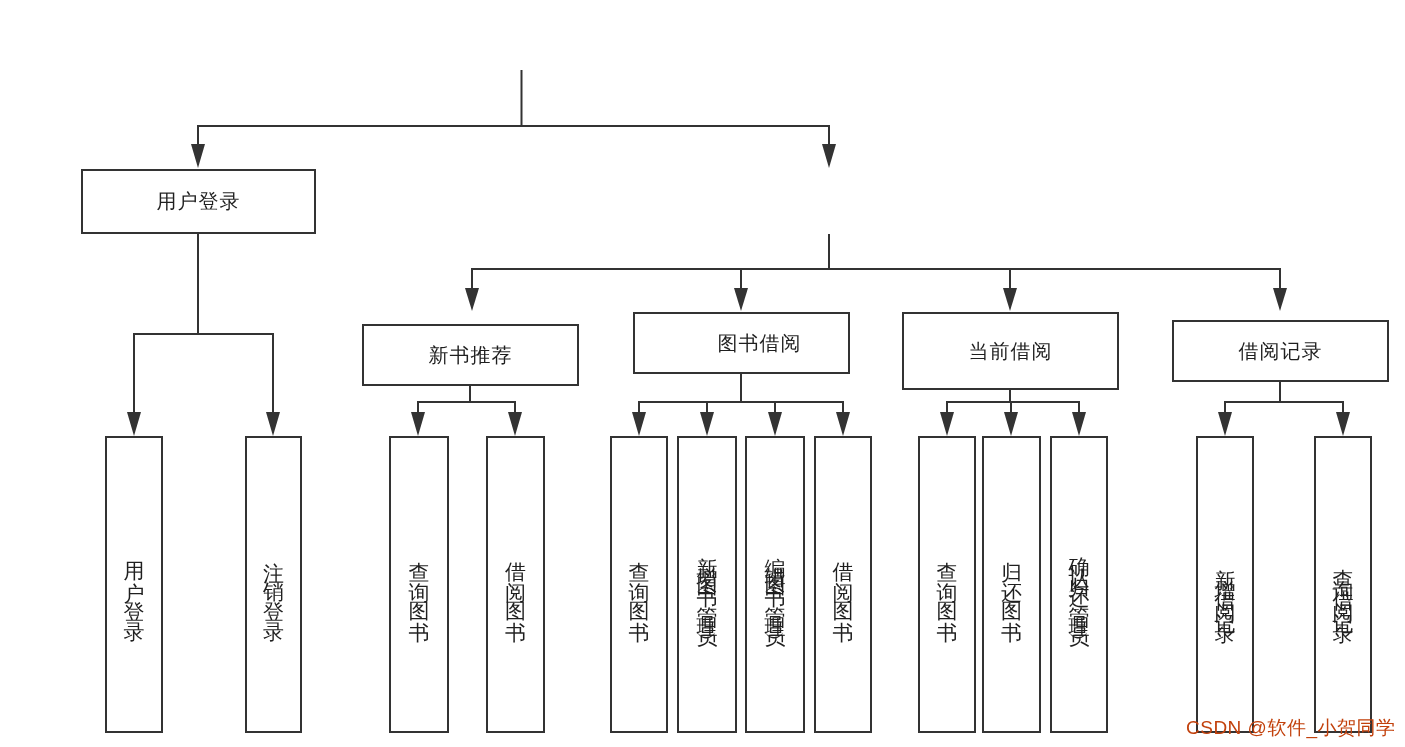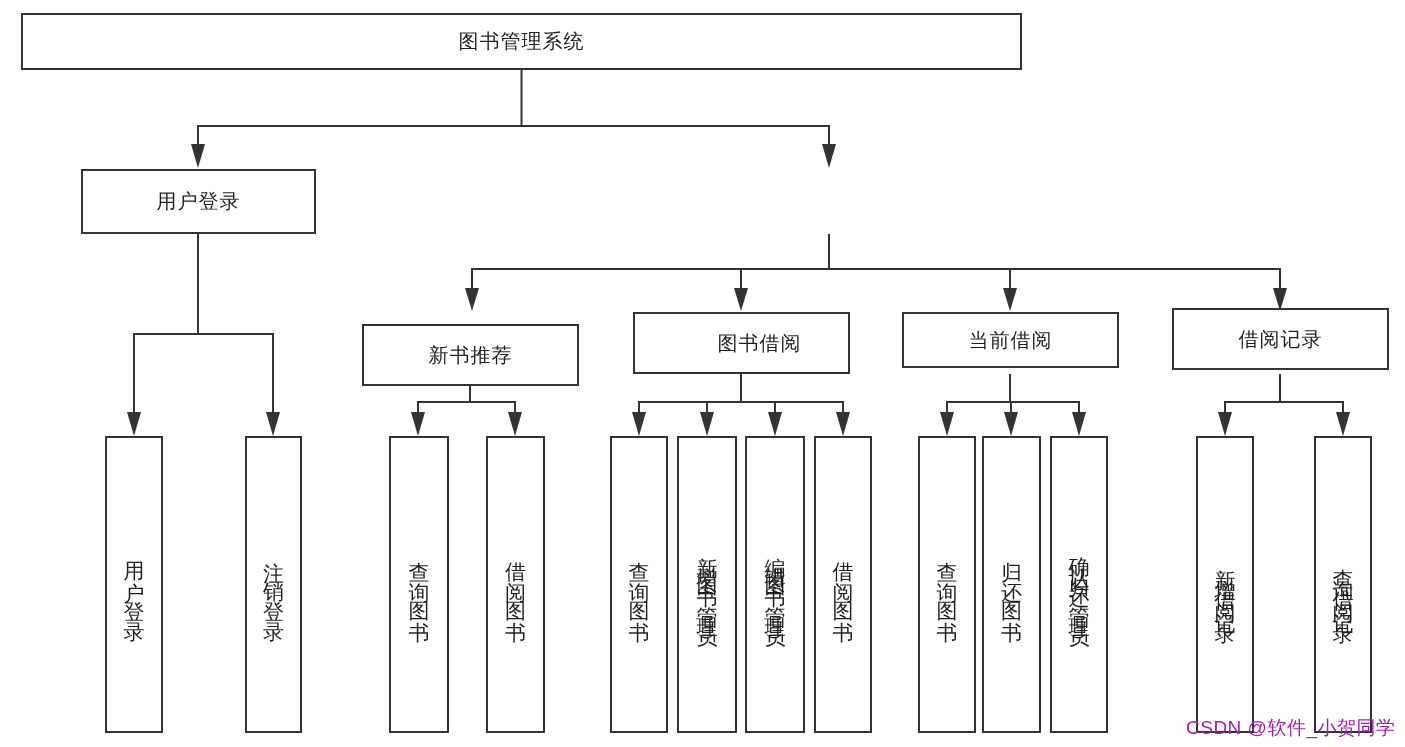--- a/index.html
+++ b/index.html
@@ -21,21 +21,21 @@
     position:absolute; box-sizing:border-box; background:#ffffff;
     border:2.5px solid #333333;
     display:flex; align-items:center; justify-content:center;
     writing-mode:vertical-rl; font-size:21px; white-space:nowrap;
   }
   .vt4 { letter-spacing:20px; }
   .vt6 { letter-spacing:11px; }
   .vt9 { letter-spacing:10px; }
   .watermark {
     position:absolute; left:1186px; top:715px; z-index:5;
-    font-size:19px; color:#a21caf; letter-spacing:0.5px; white-space:nowrap;
+    font-size:19px; color:#c2410c; letter-spacing:0.5px; white-space:nowrap;
   }
 </style>
 </head>
 <body>
 
 <div class="stage">
 
   <svg class="connector-layer" viewBox="0 0 1405 747" xmlns="http://www.w3.org/2000/svg">
     <g>
       <line x1="521.5" y1="70" x2="521.5" y2="127"></line>
@@ -104,28 +104,27 @@
     <g>
       <line x1="1280" y1="374" x2="1280" y2="403"></line>
       <line x1="1224" y1="402" x2="1344" y2="402"></line>
       <line x1="1225" y1="402" x2="1225" y2="416"></line>
       <polygon points="1218,412 1232,412 1225,436"></polygon>
       <line x1="1343" y1="402" x2="1343" y2="416"></line>
       <polygon points="1336,412 1350,412 1343,436"></polygon>
     </g>
   </svg>
 
-  <div class="node" style="left:21px; top:13px; width:1001px; height:57px;">图书管理系统</div>
 
   <div class="node" style="left:81px; top:169px; width:235px; height:65px;">用户登录</div>
 
   <div class="node" style="left:362px; top:312px; width:217px; height:62px;margin-top:12px;">新书推荐</div>
   <div class="node" style="left:633px; top:312px; width:217px; height:62px;padding-left:36px;">图书借阅</div>
-  <div class="node" style="left:902px; top:312px; width:217px; height:56px;">当前借阅</div>
-  <div class="node" style="left:1172px; top:308px; width:217px; height:62px;">借阅记录</div>
+  <div class="node" style="left:902px; top:312px; width:217px; height:78px;">当前借阅</div>
+  <div class="node" style="left:1172px; top:320px; width:217px; height:62px;">借阅记录</div>
 
   <div class="vnode vt4" style="left:105px; top:436px; width:58px; height:297px;">用户登录</div>
   <div class="vnode vt4" style="left:245px; top:436px; width:57px; height:297px;">注销登录</div>
 
   <div class="vnode vt4" style="left:389px; top:436px; width:60px; height:297px;">查询图书</div>
   <div class="vnode vt4" style="left:486px; top:436px; width:59px; height:297px;">借阅图书</div>
 
   <div class="vnode vt4" style="left:610px; top:436px; width:58px; height:297px;">查询图书</div>
   <div class="vnode vt9" style="left:677px; top:436px; width:60px; height:297px;">新增图书（管理员）</div>
   <div class="vnode vt9" style="left:745px; top:436px; width:60px; height:297px;">编辑图书（管理员）</div>

